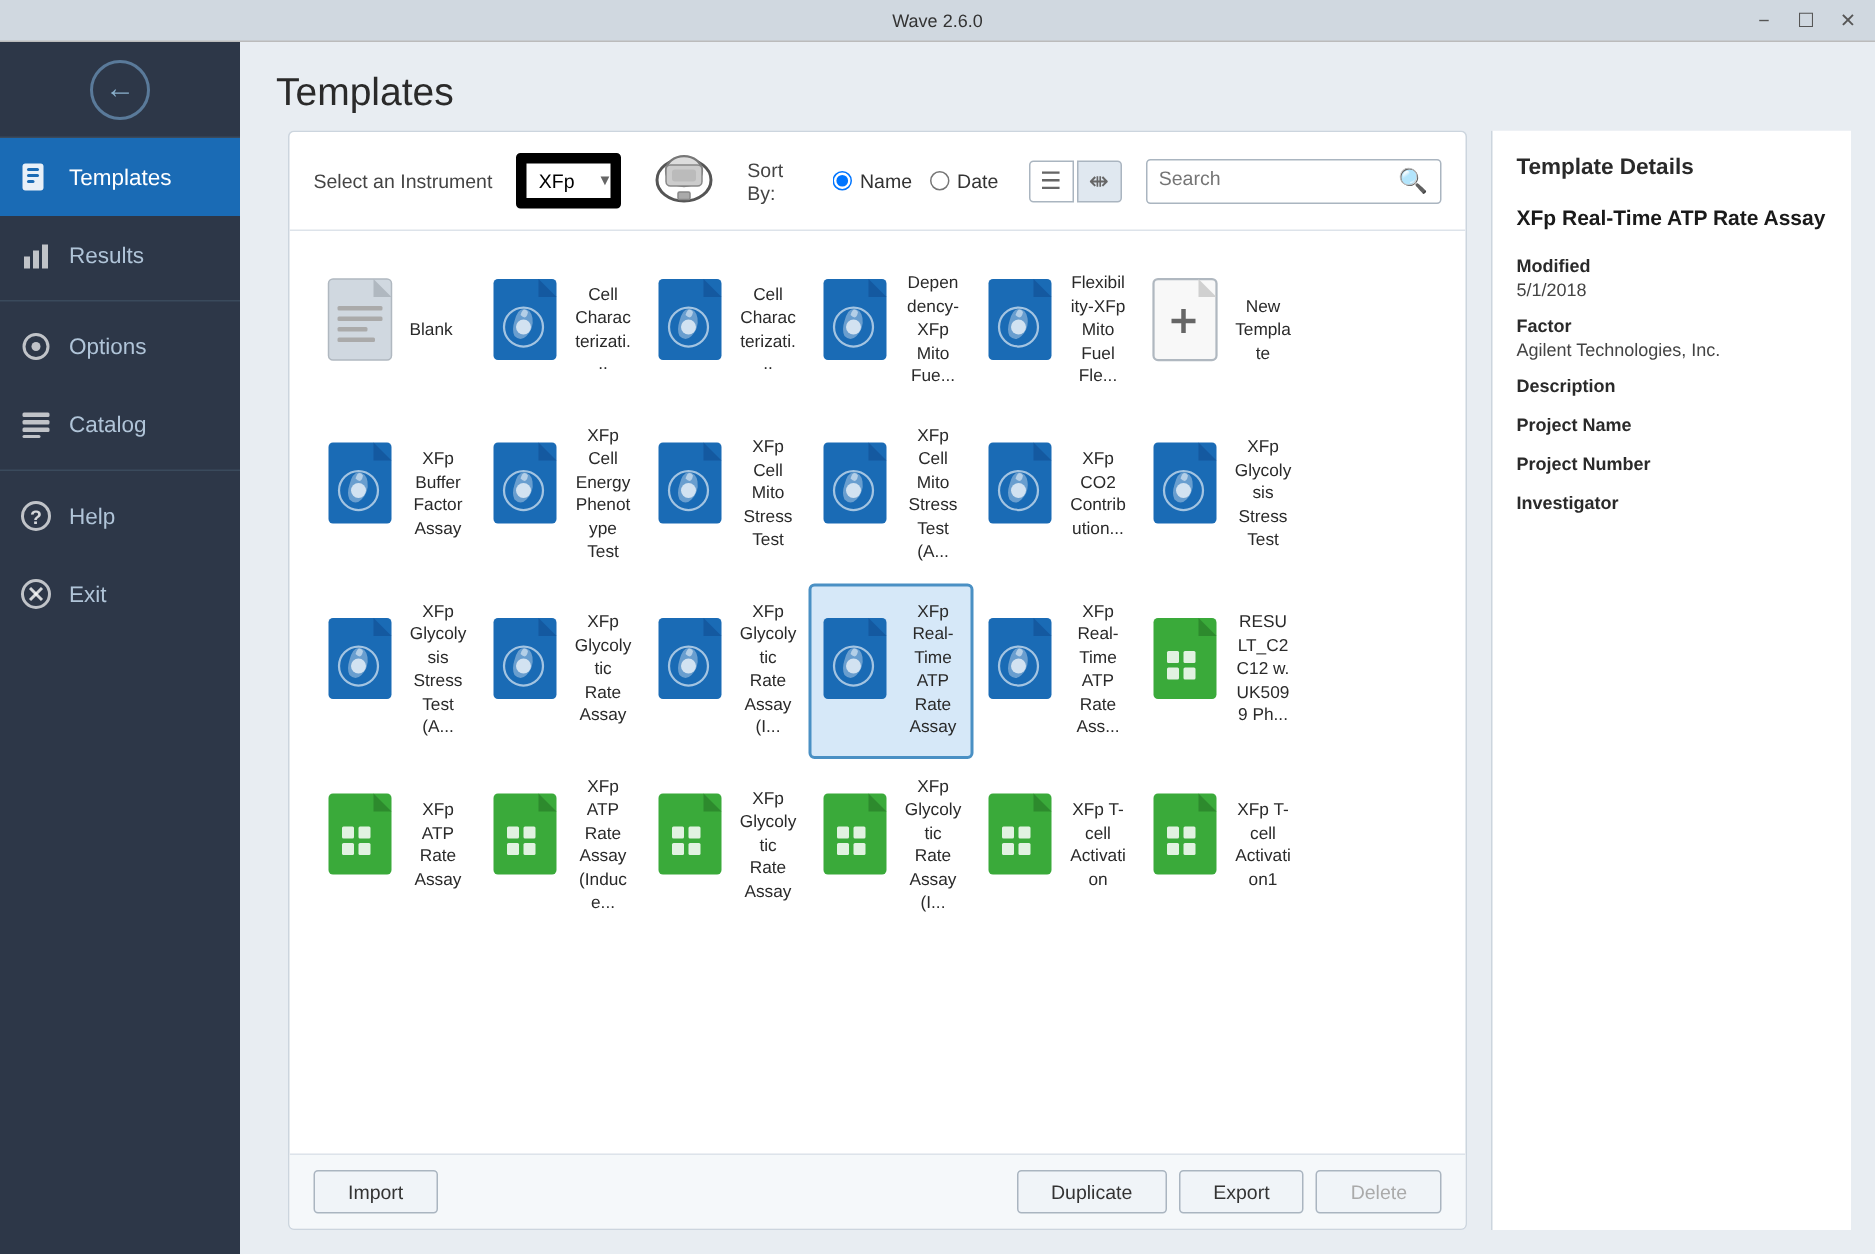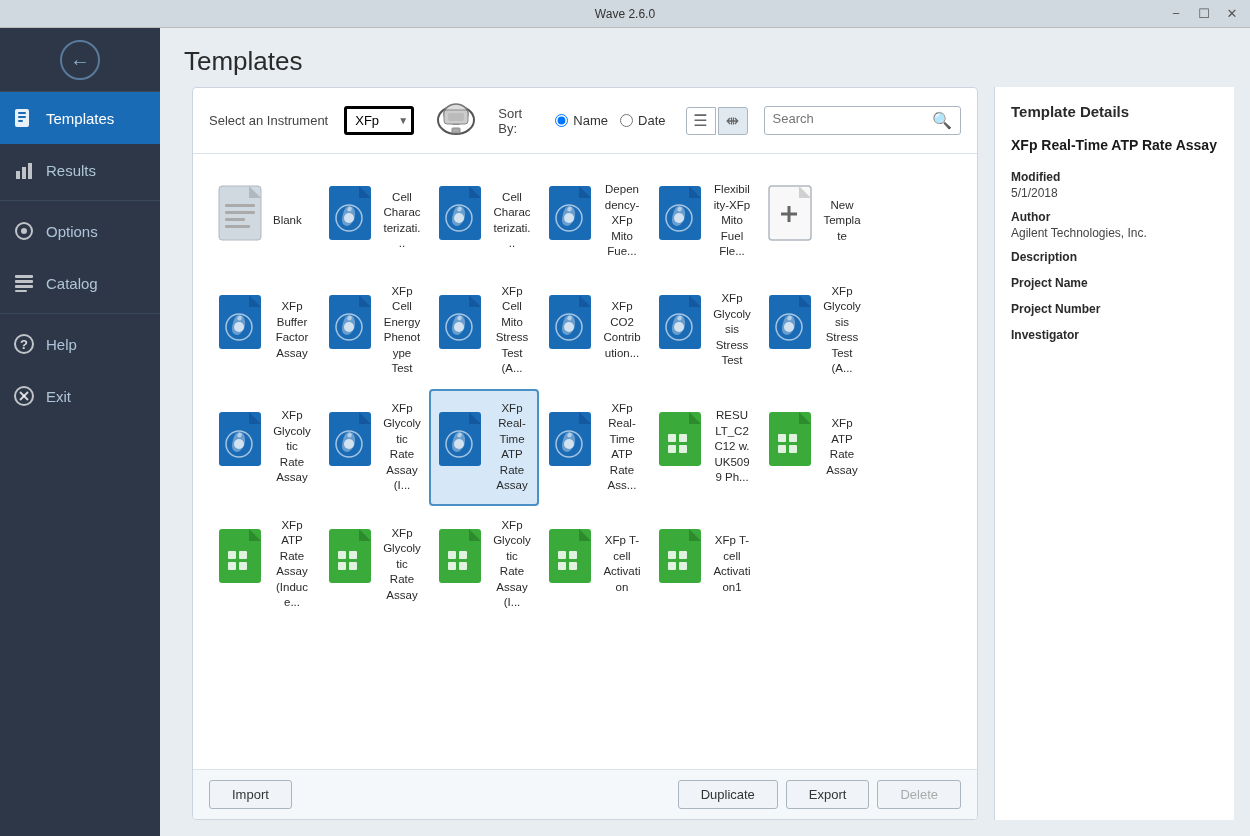--- a/index.html
+++ b/index.html
@@ -135,21 +135,21 @@
       border-bottom: 1px solid #dde3ea;
       gap: 16px;
       flex-shrink: 0;
     }
     .toolbar-label {
       font-size: 13px;
       color: #444;
       white-space: nowrap;
     }
     .instrument-select {
-      border: 3px solid #000000;
+      border: 7px solid #000000;
       border-radius: 3px;
       padding: 4px 22px 4px 8px;
       font-size: 13px;
       background: #fff;
       appearance: none;
       cursor: pointer;
       position: relative;
       min-width: 70px;
     }
     .select-wrapper {
@@ -570,20 +570,31 @@
   </div>
             <div class="template-item">
     <div class="file-icon"><svg width="56" height="68" viewBox="0 0 56 68">
     <rect x="2" y="2" width="42" height="54" rx="3" fill="#1a6bb5"></rect>
     <polygon points="32,2 44,14 32,14" fill="#1459a0"></polygon>
     <circle cx="22" cy="34" r="13" fill="none" stroke="white" stroke-width="1.5" opacity="0.6"></circle>
     <path d="M16,30 Q18,22 22,22 Q27,22 28,28 Q29,35 24,40 Q20,44 16,40 Q14,36 16,30Z" fill="white" opacity="0.35"></path>
     <circle cx="22" cy="34" r="5" fill="white" opacity="0.7"></circle>
     <path d="M20,26 Q22,20 25,24 Q24,30 20,26Z" fill="white" opacity="0.5"></path>
   </svg></div>
+    <div class="template-name">XFp Cell Mito Stress Test</div>
+  </div>
+            <div class="template-item">
+    <div class="file-icon"><svg width="56" height="68" viewBox="0 0 56 68">
+    <rect x="2" y="2" width="42" height="54" rx="3" fill="#1a6bb5"></rect>
+    <polygon points="32,2 44,14 32,14" fill="#1459a0"></polygon>
+    <circle cx="22" cy="34" r="13" fill="none" stroke="white" stroke-width="1.5" opacity="0.6"></circle>
+    <path d="M16,30 Q18,22 22,22 Q27,22 28,28 Q29,35 24,40 Q20,44 16,40 Q14,36 16,30Z" fill="white" opacity="0.35"></path>
+    <circle cx="22" cy="34" r="5" fill="white" opacity="0.7"></circle>
+    <path d="M20,26 Q22,20 25,24 Q24,30 20,26Z" fill="white" opacity="0.5"></path>
+  </svg></div>
     <div class="template-name">XFp Cell Mito Stress Test (A...</div>
   </div>
             <div class="template-item">
     <div class="file-icon"><svg width="56" height="68" viewBox="0 0 56 68">
     <rect x="2" y="2" width="42" height="54" rx="3" fill="#1a6bb5"></rect>
     <polygon points="32,2 44,14 32,14" fill="#1459a0"></polygon>
     <circle cx="22" cy="34" r="13" fill="none" stroke="white" stroke-width="1.5" opacity="0.6"></circle>
     <path d="M16,30 Q18,22 22,22 Q27,22 28,28 Q29,35 24,40 Q20,44 16,40 Q14,36 16,30Z" fill="white" opacity="0.35"></path>
     <circle cx="22" cy="34" r="5" fill="white" opacity="0.7"></circle>
     <path d="M20,26 Q22,20 25,24 Q24,30 20,26Z" fill="white" opacity="0.5"></path>
@@ -745,21 +756,21 @@
       </div>
 
       <div class="details-panel">
         <div class="details-title">Template Details</div>
         <div class="details-name">XFp Real-Time ATP Rate Assay</div>
         <div class="details-row">
           <div class="details-row-label">Modified</div>
           <div class="details-row-value">5/1/2018</div>
         </div>
         <div class="details-row">
-          <div class="details-row-label">Author</div>
+          <div class="details-row-label">Factor</div>
           <div class="details-row-value">Agilent Technologies, Inc.</div>
         </div>
         <div class="details-row">
           <div class="details-row-label">Description</div>
           <div class="details-row-value"></div>
         </div>
         <div class="details-row">
           <div class="details-row-label">Project Name</div>
           <div class="details-row-value"></div>
         </div>

